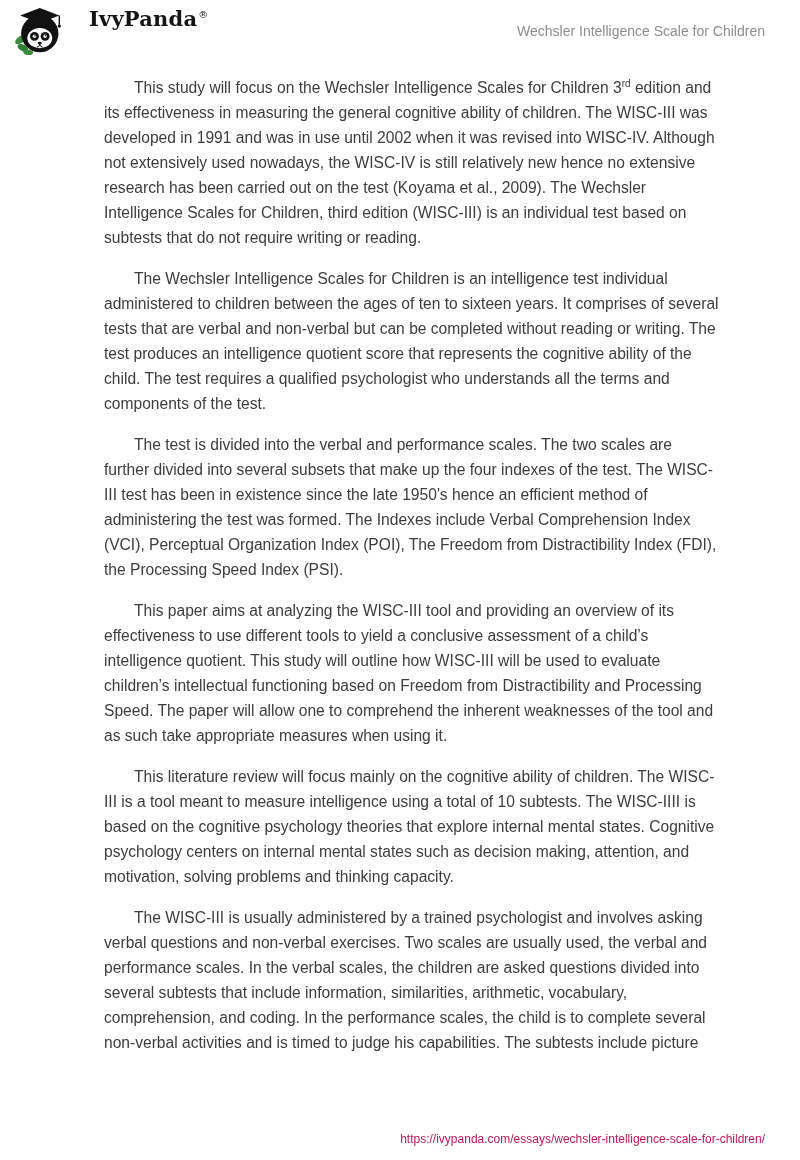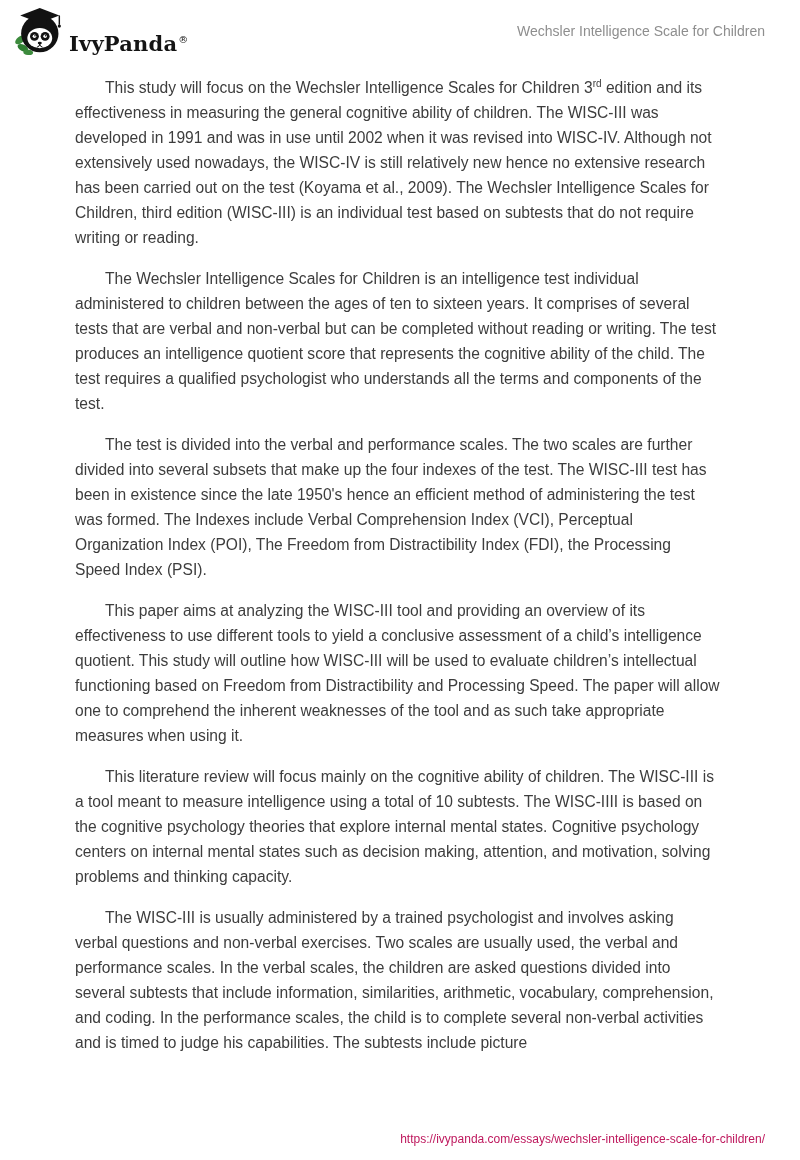--- a/index.html
+++ b/index.html
@@ -13,22 +13,22 @@
     color: #3d3d3d;
   }
   .header {
     display: flex;
     align-items: center;
     height: 62px;
     padding: 6px 35px 6px 14px;
   }
   .brand {
     display: flex;
-    align-items: flex-end;
-    gap: 7px;
+    align-items: flex-start;
+    gap: 27px;
     text-decoration: none;
     cursor: pointer;
   }
   .logo-icon { display: inline-flex; width: 48px; height: 50px; }
   .brand-name {
     font-family: "DejaVu Serif", serif;
     font-weight: 700;
     font-size: 21px;
     color: #141414;
     letter-spacing: 0.2px;
@@ -47,20 +47,21 @@
   .content {
     padding: 13px 80px 0 75px;
     font-size: 15.6px;
     line-height: 25px;
     color: #3d3d3d;
   }
   .content p {
     text-indent: 30px;
     margin-bottom: 16px;
     text-align: left;
+    margin-left: 29px;
   }
   .content sup { font-size: 10px; line-height: 0; }
   .footer {
     position: absolute;
     right: 35px;
     bottom: 14px;
     font-size: 12px;
     color: #9b9b9b;
   }
   .footer a { color: #be185d; text-decoration: none; cursor: pointer; text-align: center; }

